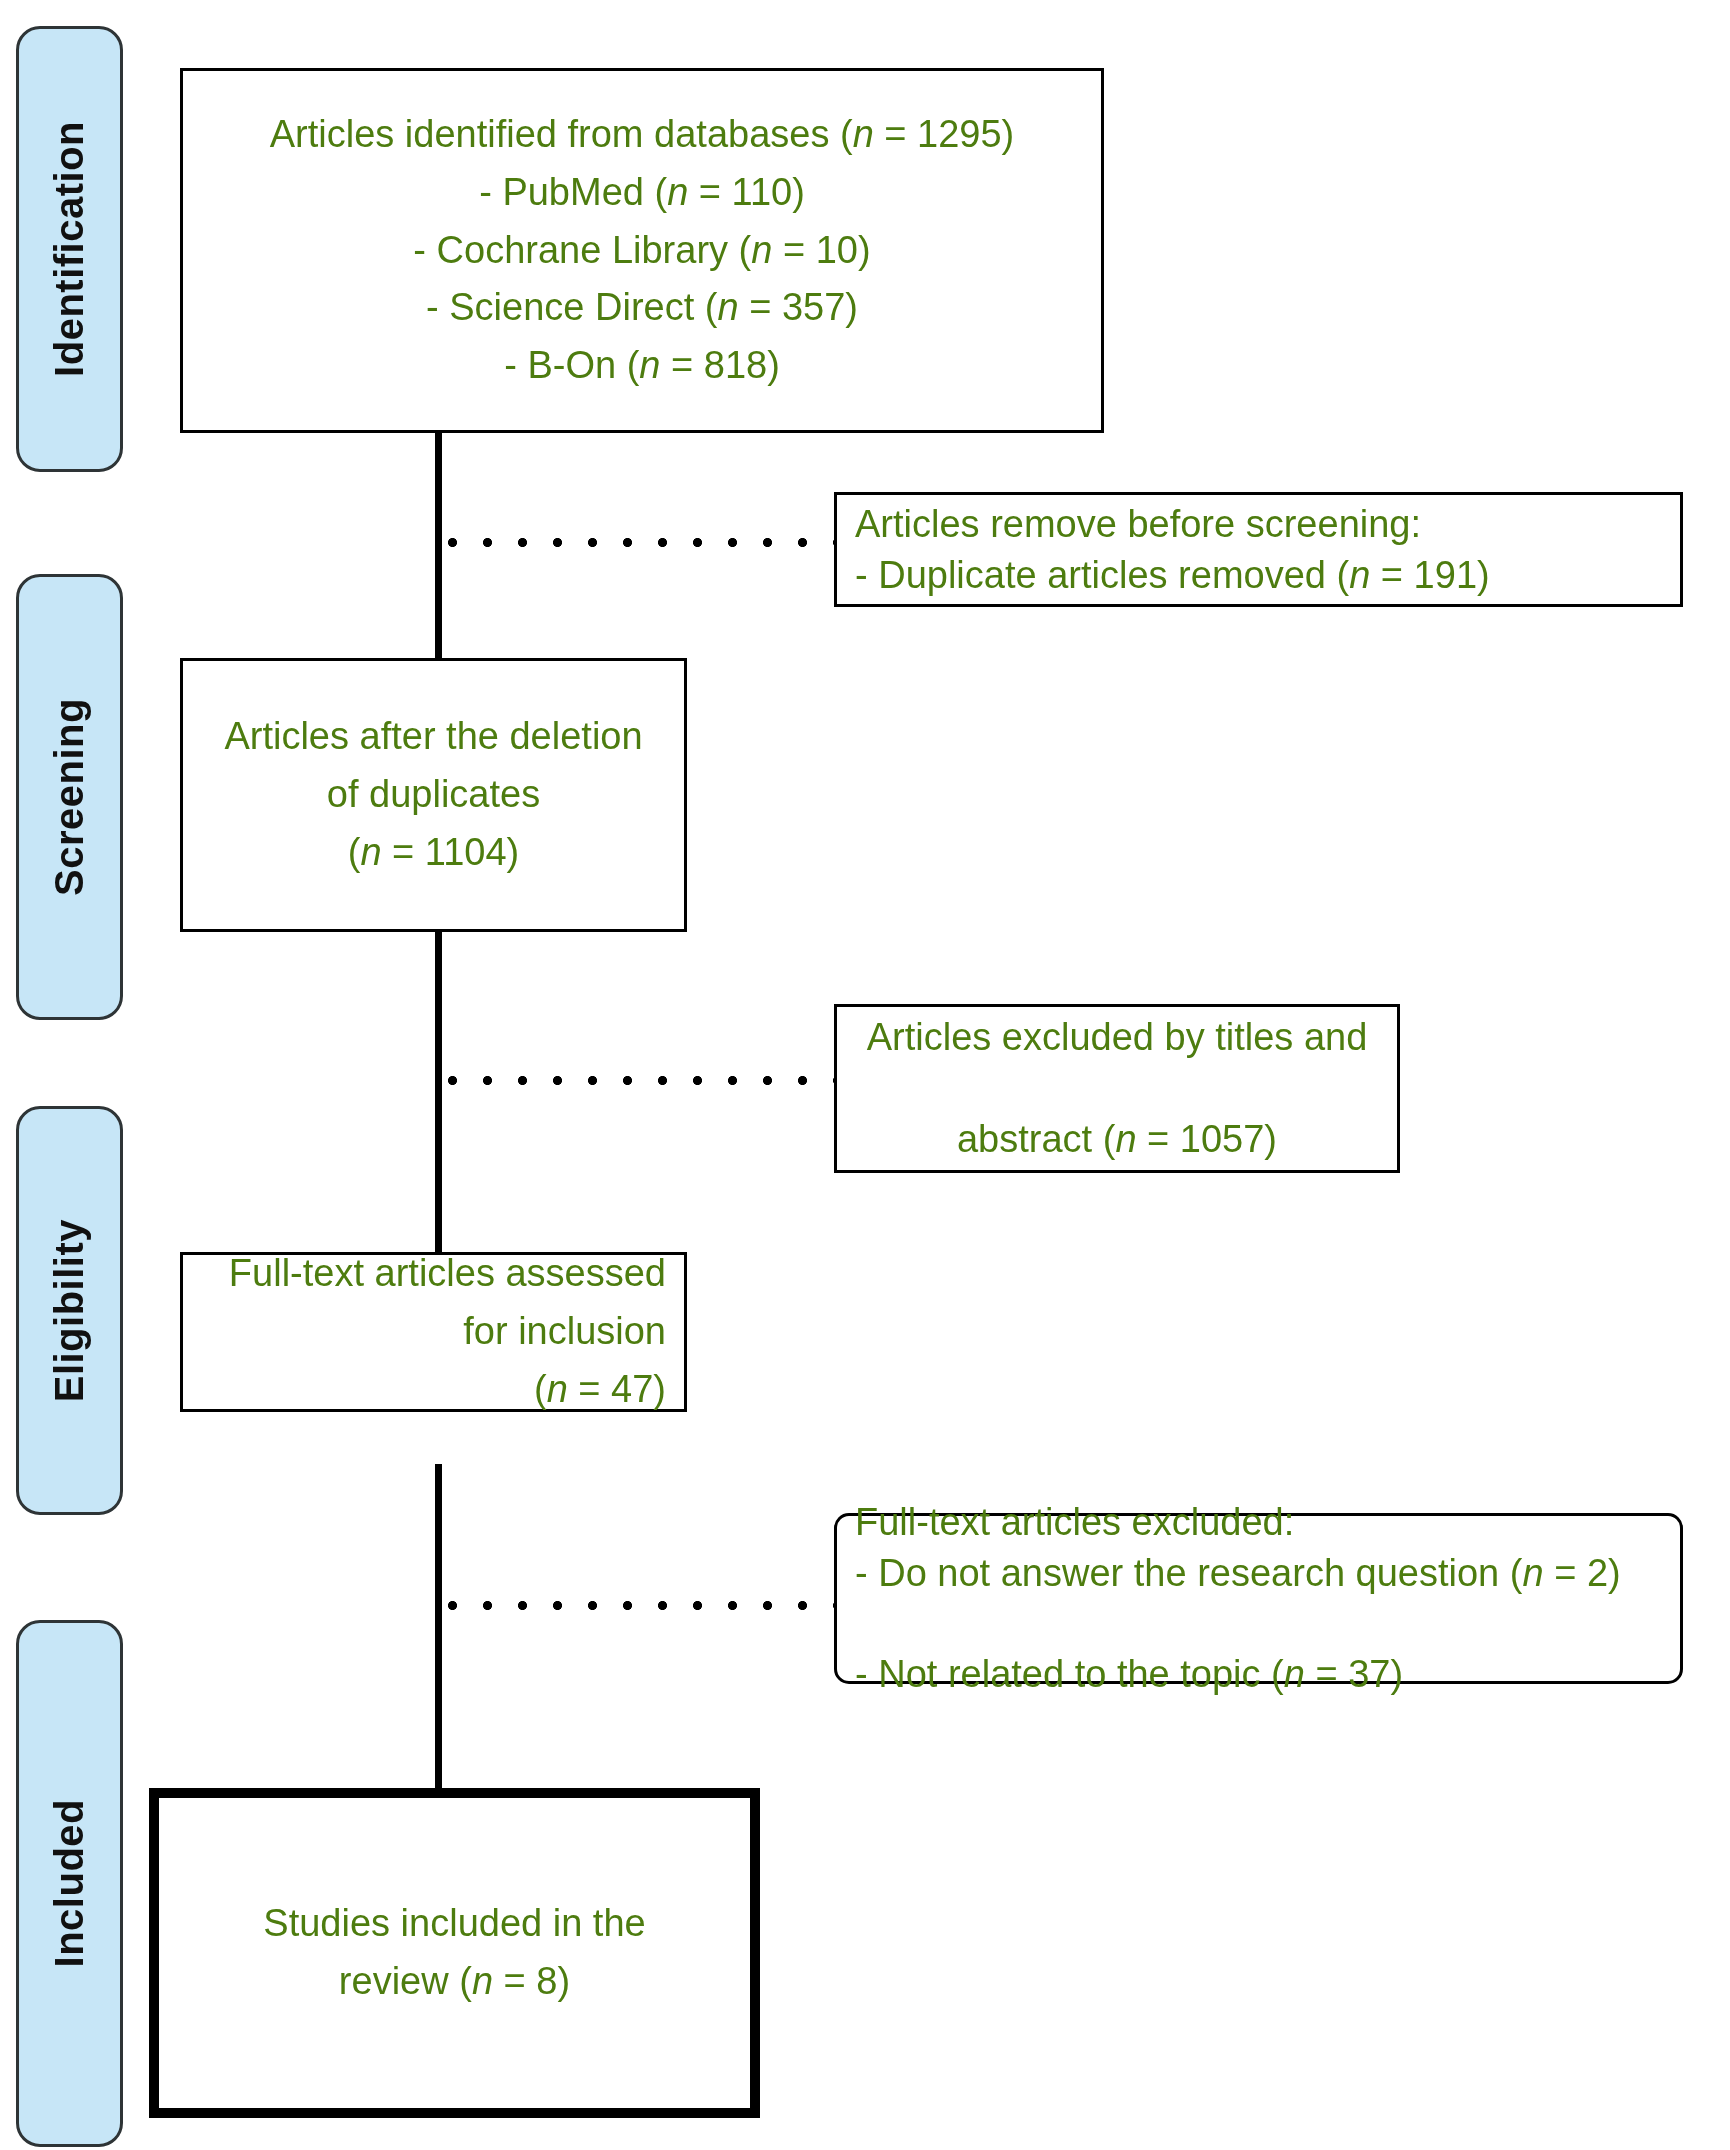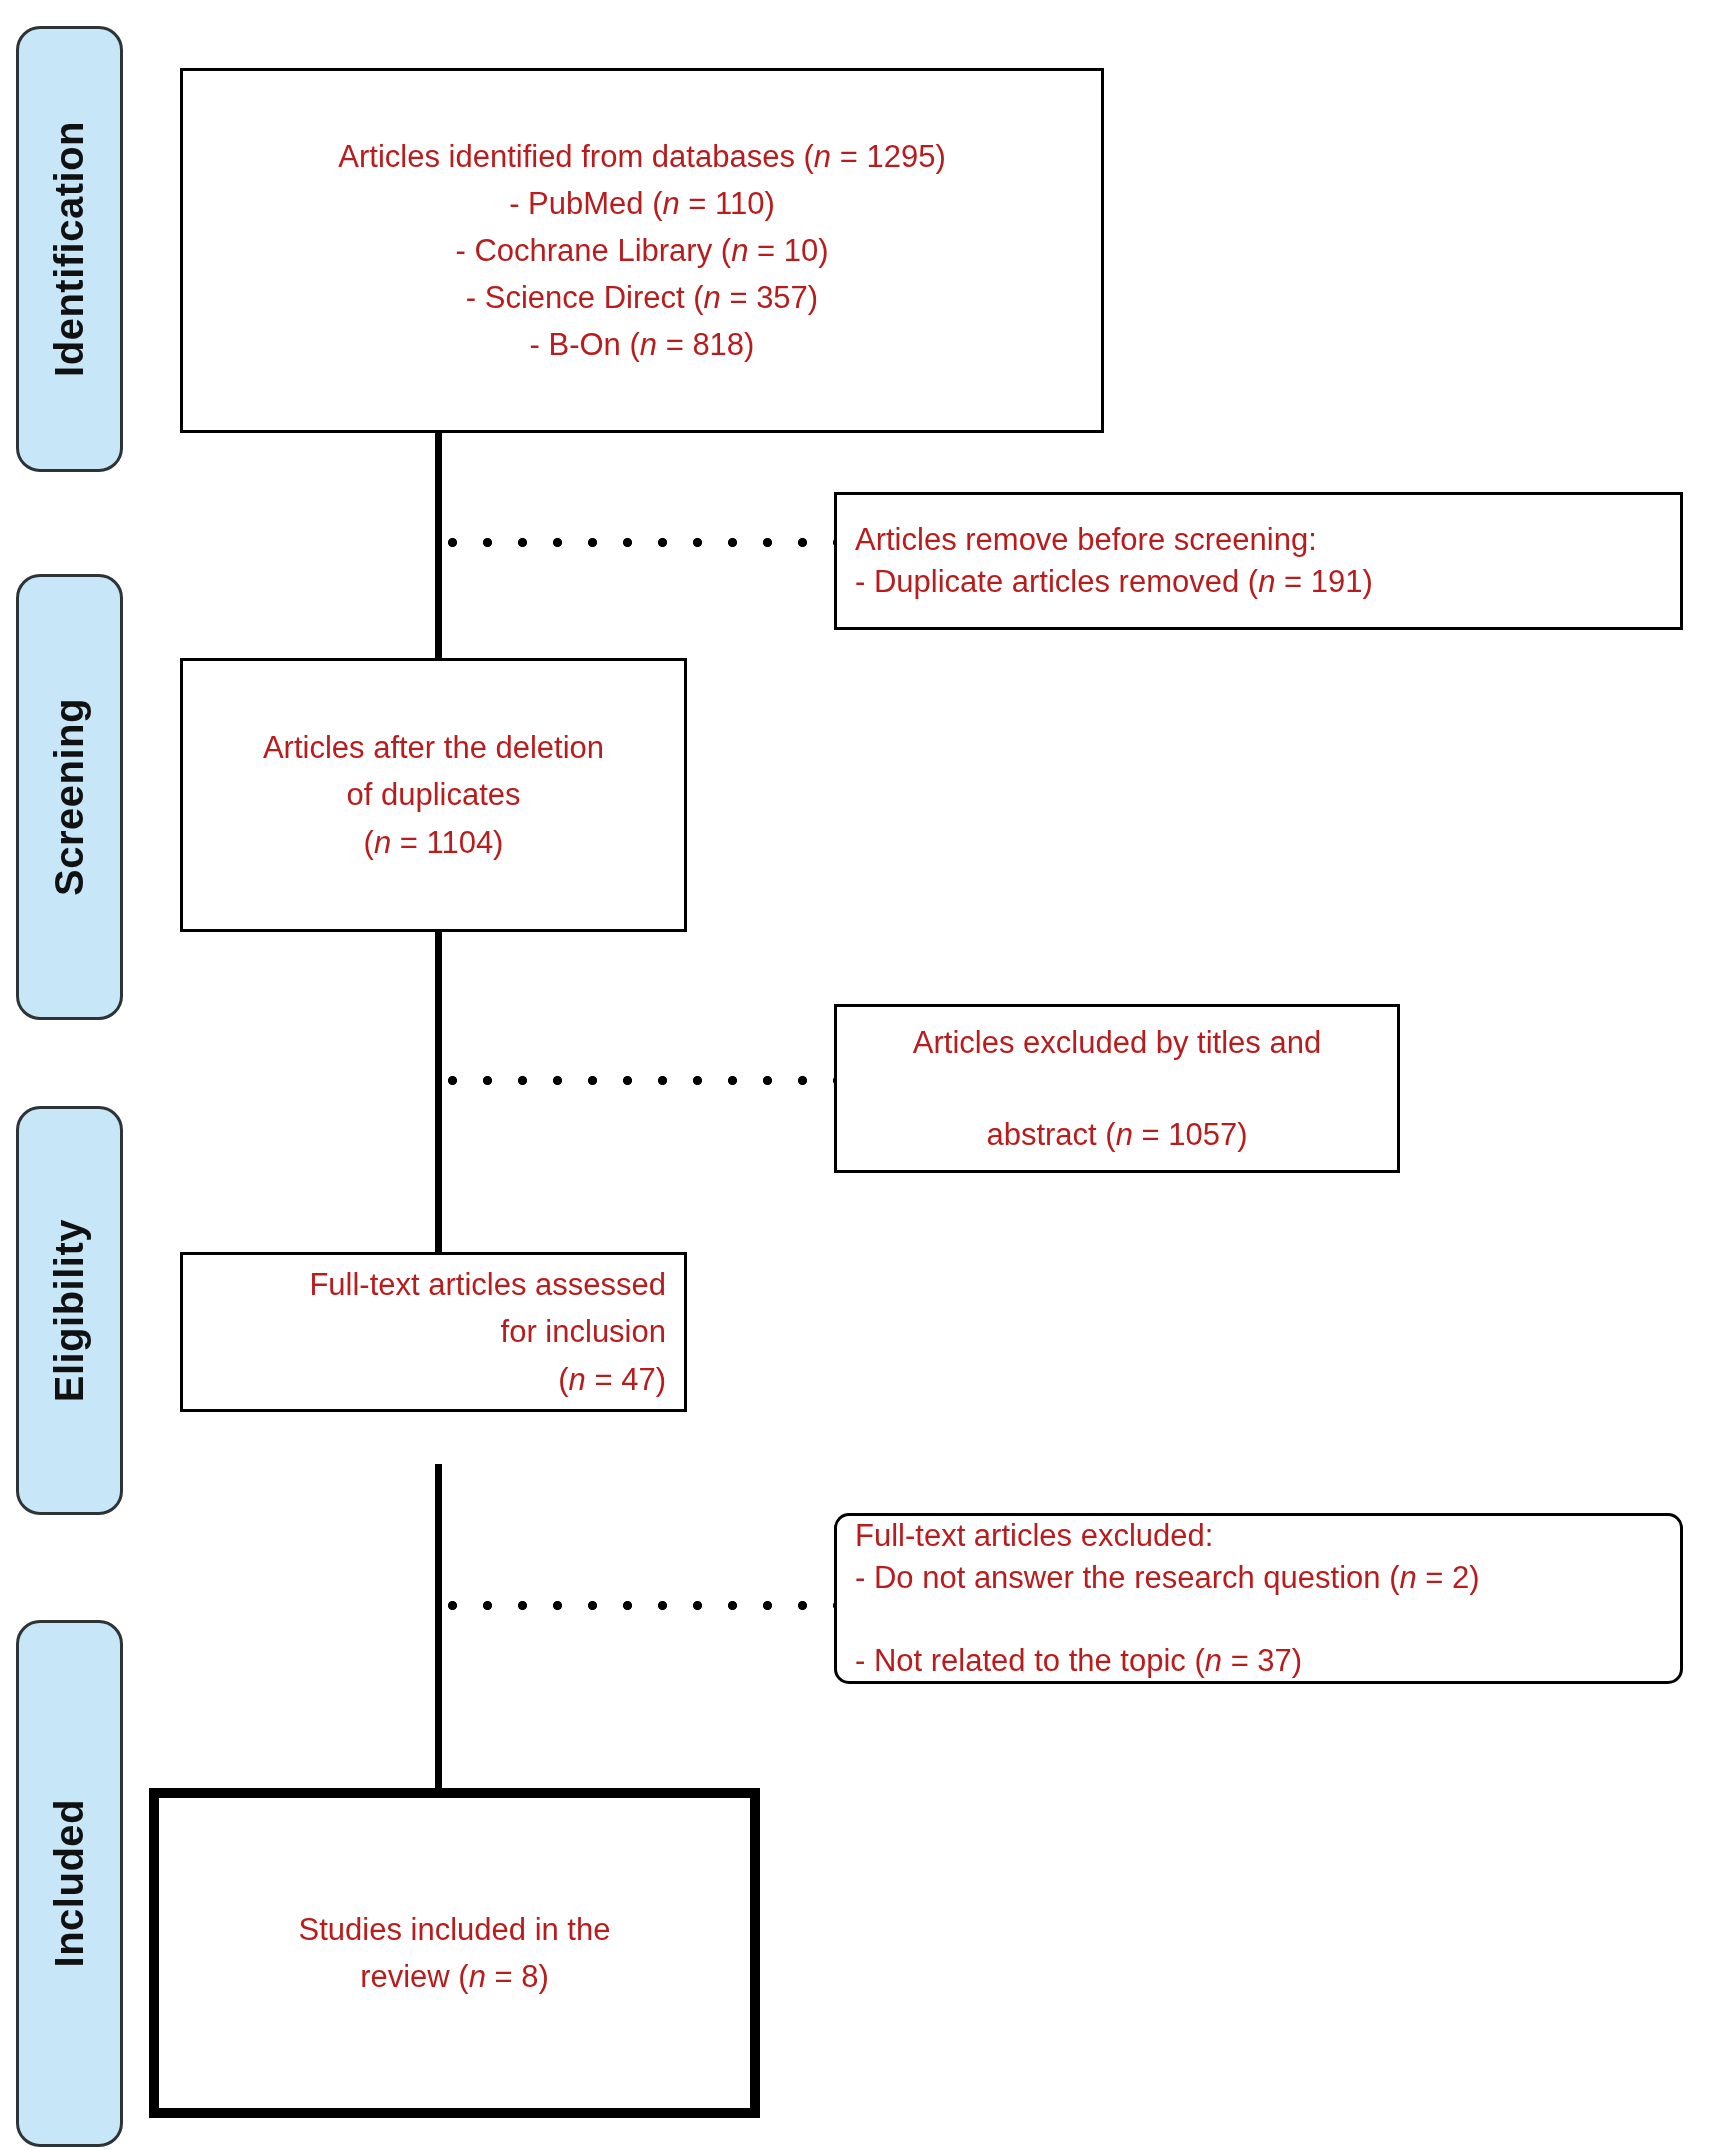--- a/index.html
+++ b/index.html
@@ -33,23 +33,23 @@
     border:3.7px solid #000000;
     box-sizing:border-box;
     display:flex;flex-direction:column;
     align-items:center;justify-content:center;
     padding:11.5px 18px;
   }
   .flow-box.thick{border-width:10.5px;}
   .flow-box.leftalign{align-items:flex-start;justify-content:center;}
 
   .line{
-    font-size:31px;
+    font-size:38px;
     line-height:1.52;
-    color:#b91c1c;
+    color:#4d7c0f;
     white-space:nowrap;
   }
   .line.small-gap{line-height:1.34;}
   .line i{font-style:italic;}
 
   
   .vline{position:absolute;background:#000;width:6.8px;}
   .dotline{
     position:absolute;
     height:9px;
@@ -106,21 +106,21 @@
     <div class="line">Full-text articles assessed</div>
     <div class="line">for inclusion</div>
     <div class="line">(<i>n</i> = 47)</div>
   </div>
 
   <div class="flow-box thick" style="left:149px;top:1788px;width:611px;height:330px;">
     <div class="line">Studies included in the</div>
     <div class="line">review (<i>n</i> = 8)</div>
   </div>
 
-  <div class="flow-box leftalign" style="left:834px;top:492px;width:849px;height:138px;">
+  <div class="flow-box leftalign" style="left:834px;top:492px;width:849px;height:115px;">
     <div class="line small-gap">Articles remove before screening:</div>
     <div class="line small-gap">- Duplicate articles removed (<i>n</i> = 191)</div>
   </div>
 
   <div class="flow-box" style="left:834px;top:1004px;width:566px;height:169px;gap:44px;">
     <div class="line">Articles excluded by titles and</div>
     <div class="line">abstract (<i>n</i> = 1057)</div>
   </div>
 
   <div class="flow-box leftalign" style="left:834px;top:1513px;width:849px;height:171px;border-radius:15px;">

